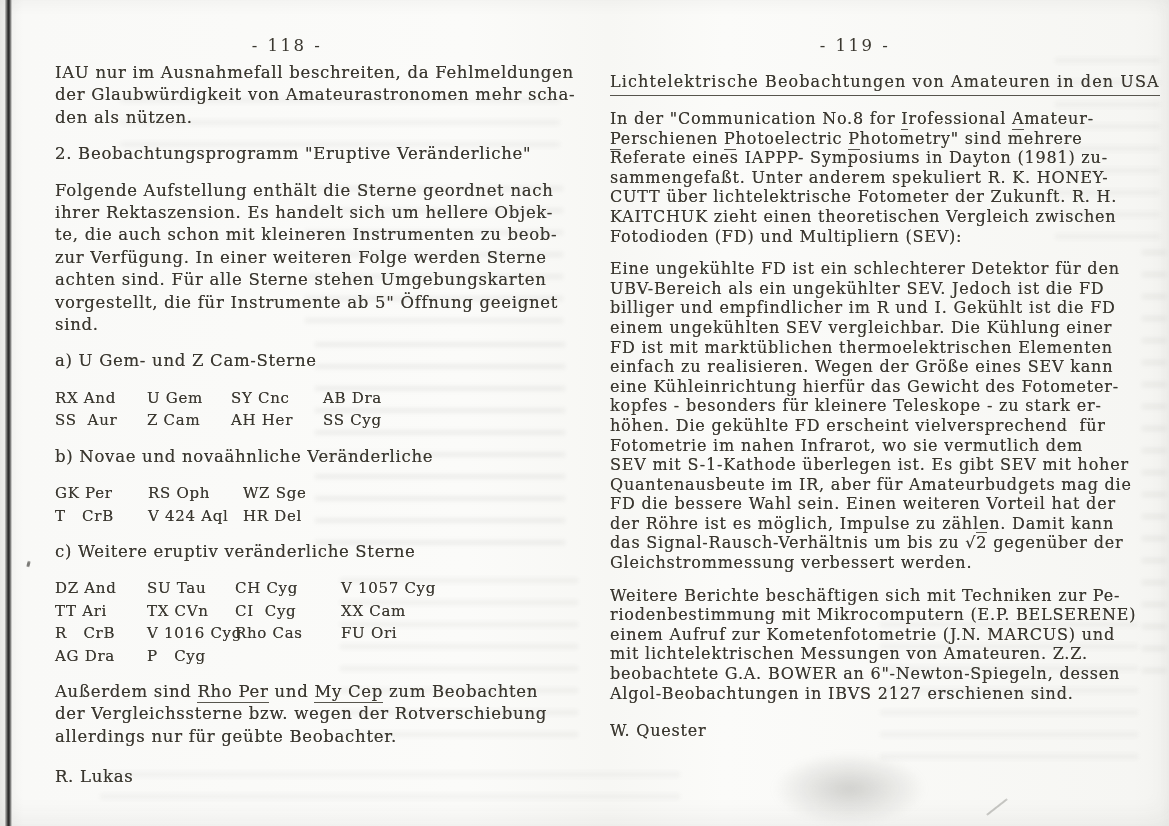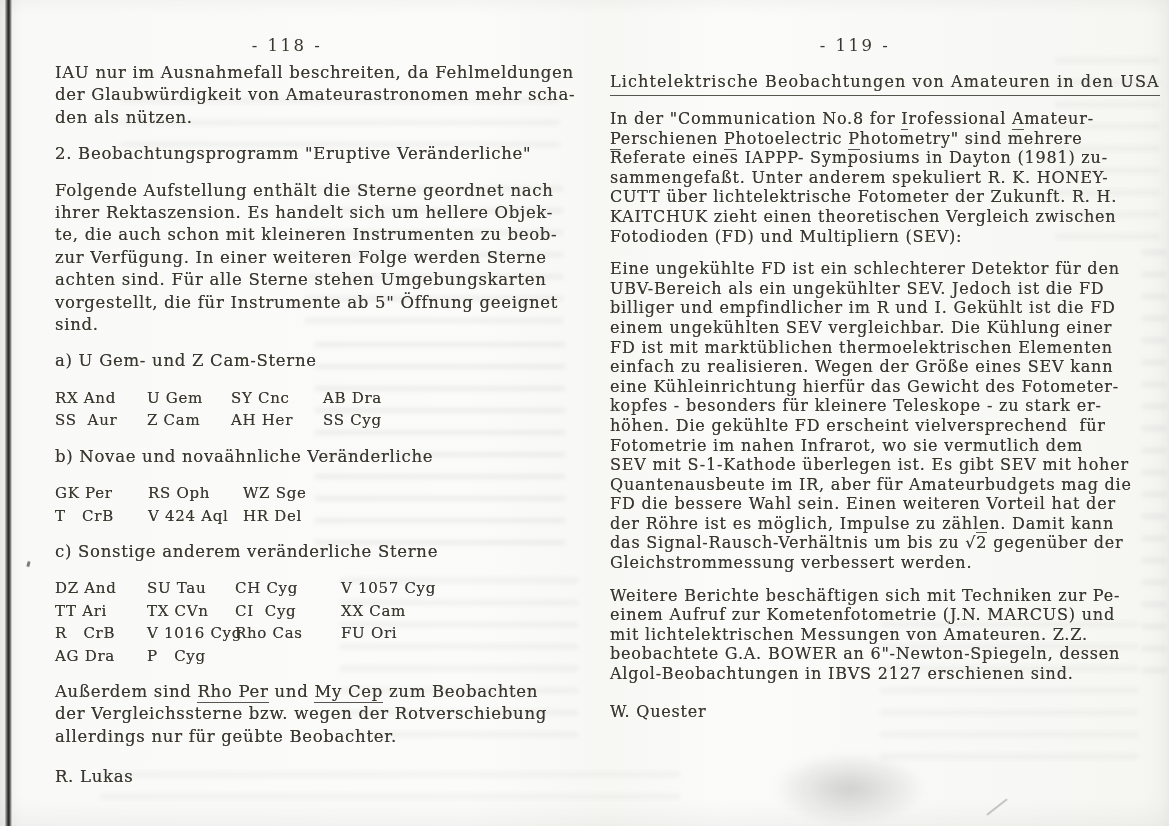--- a/index.html
+++ b/index.html
@@ -130,21 +130,21 @@
         </div>
         <div class="block table" style="grid-template-columns: 93px 95px auto;">
           <span class="cell">GK Per</span>
           <span class="cell">RS Oph</span>
           <span class="cell">WZ Sge</span>
           <span class="cell">T   CrB</span>
           <span class="cell">V 424 Aql</span>
           <span class="cell">HR Del</span>
         </div>
         <div class="block para">
-          <div class="line"><span>c) Sonstige anderem veränderliche Sterne</span></div>
+          <div class="line"><span>c) Weitere eruptiv veränderliche Sterne</span></div>
         </div>
         <div class="block table" style="grid-template-columns: 92px 88px 106px auto;">
           <span class="cell">DZ And</span>
           <span class="cell">SU Tau</span>
           <span class="cell">CH Cyg</span>
           <span class="cell">V 1057 Cyg</span>
           <span class="cell">TT Ari</span>
           <span class="cell">TX CVn</span>
           <span class="cell">CI  Cyg</span>
           <span class="cell">XX Cam</span>
@@ -193,20 +193,21 @@
           <div class="line"><span>Fotometrie im nahen Infrarot, wo sie vermutlich dem</span></div>
           <div class="line"><span>SEV mit S-1-Kathode überlegen ist. Es gibt SEV mit hoher</span></div>
           <div class="line"><span>Quantenausbeute im IR, aber für Amateurbudgets mag die</span></div>
           <div class="line"><span>FD die bessere Wahl sein. Einen weiteren Vorteil hat der</span></div>
           <div class="line"><span>der Röhre ist es möglich, Impulse zu zählen. Damit kann</span></div>
           <div class="line"><span>das Signal-Rausch-Verhältnis um bis zu </span><span>√</span><span class="ov">2</span><span> gegenüber der</span></div>
           <div class="line"><span>Gleichstrommessung verbessert werden.</span></div>
         </div>
         <div class="block para">
           <div class="line"><span>Weitere Berichte beschäftigen sich mit Techniken zur Pe-</span></div>
+          <div class="line"><span>riodenbestimmung mit Mikrocomputern (E.P. BELSERENE)</span></div>
           <div class="line"><span>einem Aufruf zur Kometenfotometrie (J.N. MARCUS) und</span></div>
           <div class="line"><span>mit lichtelektrischen Messungen von Amateuren. Z.Z.</span></div>
           <div class="line"><span>beobachtete G.A. BOWER an 6"-Newton-Spiegeln, dessen</span></div>
           <div class="line"><span>Algol-Beobachtungen in IBVS 2127 erschienen sind.</span></div>
         </div>
         <div class="block para sig">
           <div class="line"><span>W. Quester</span></div>
         </div>
       </div>
   </div>

